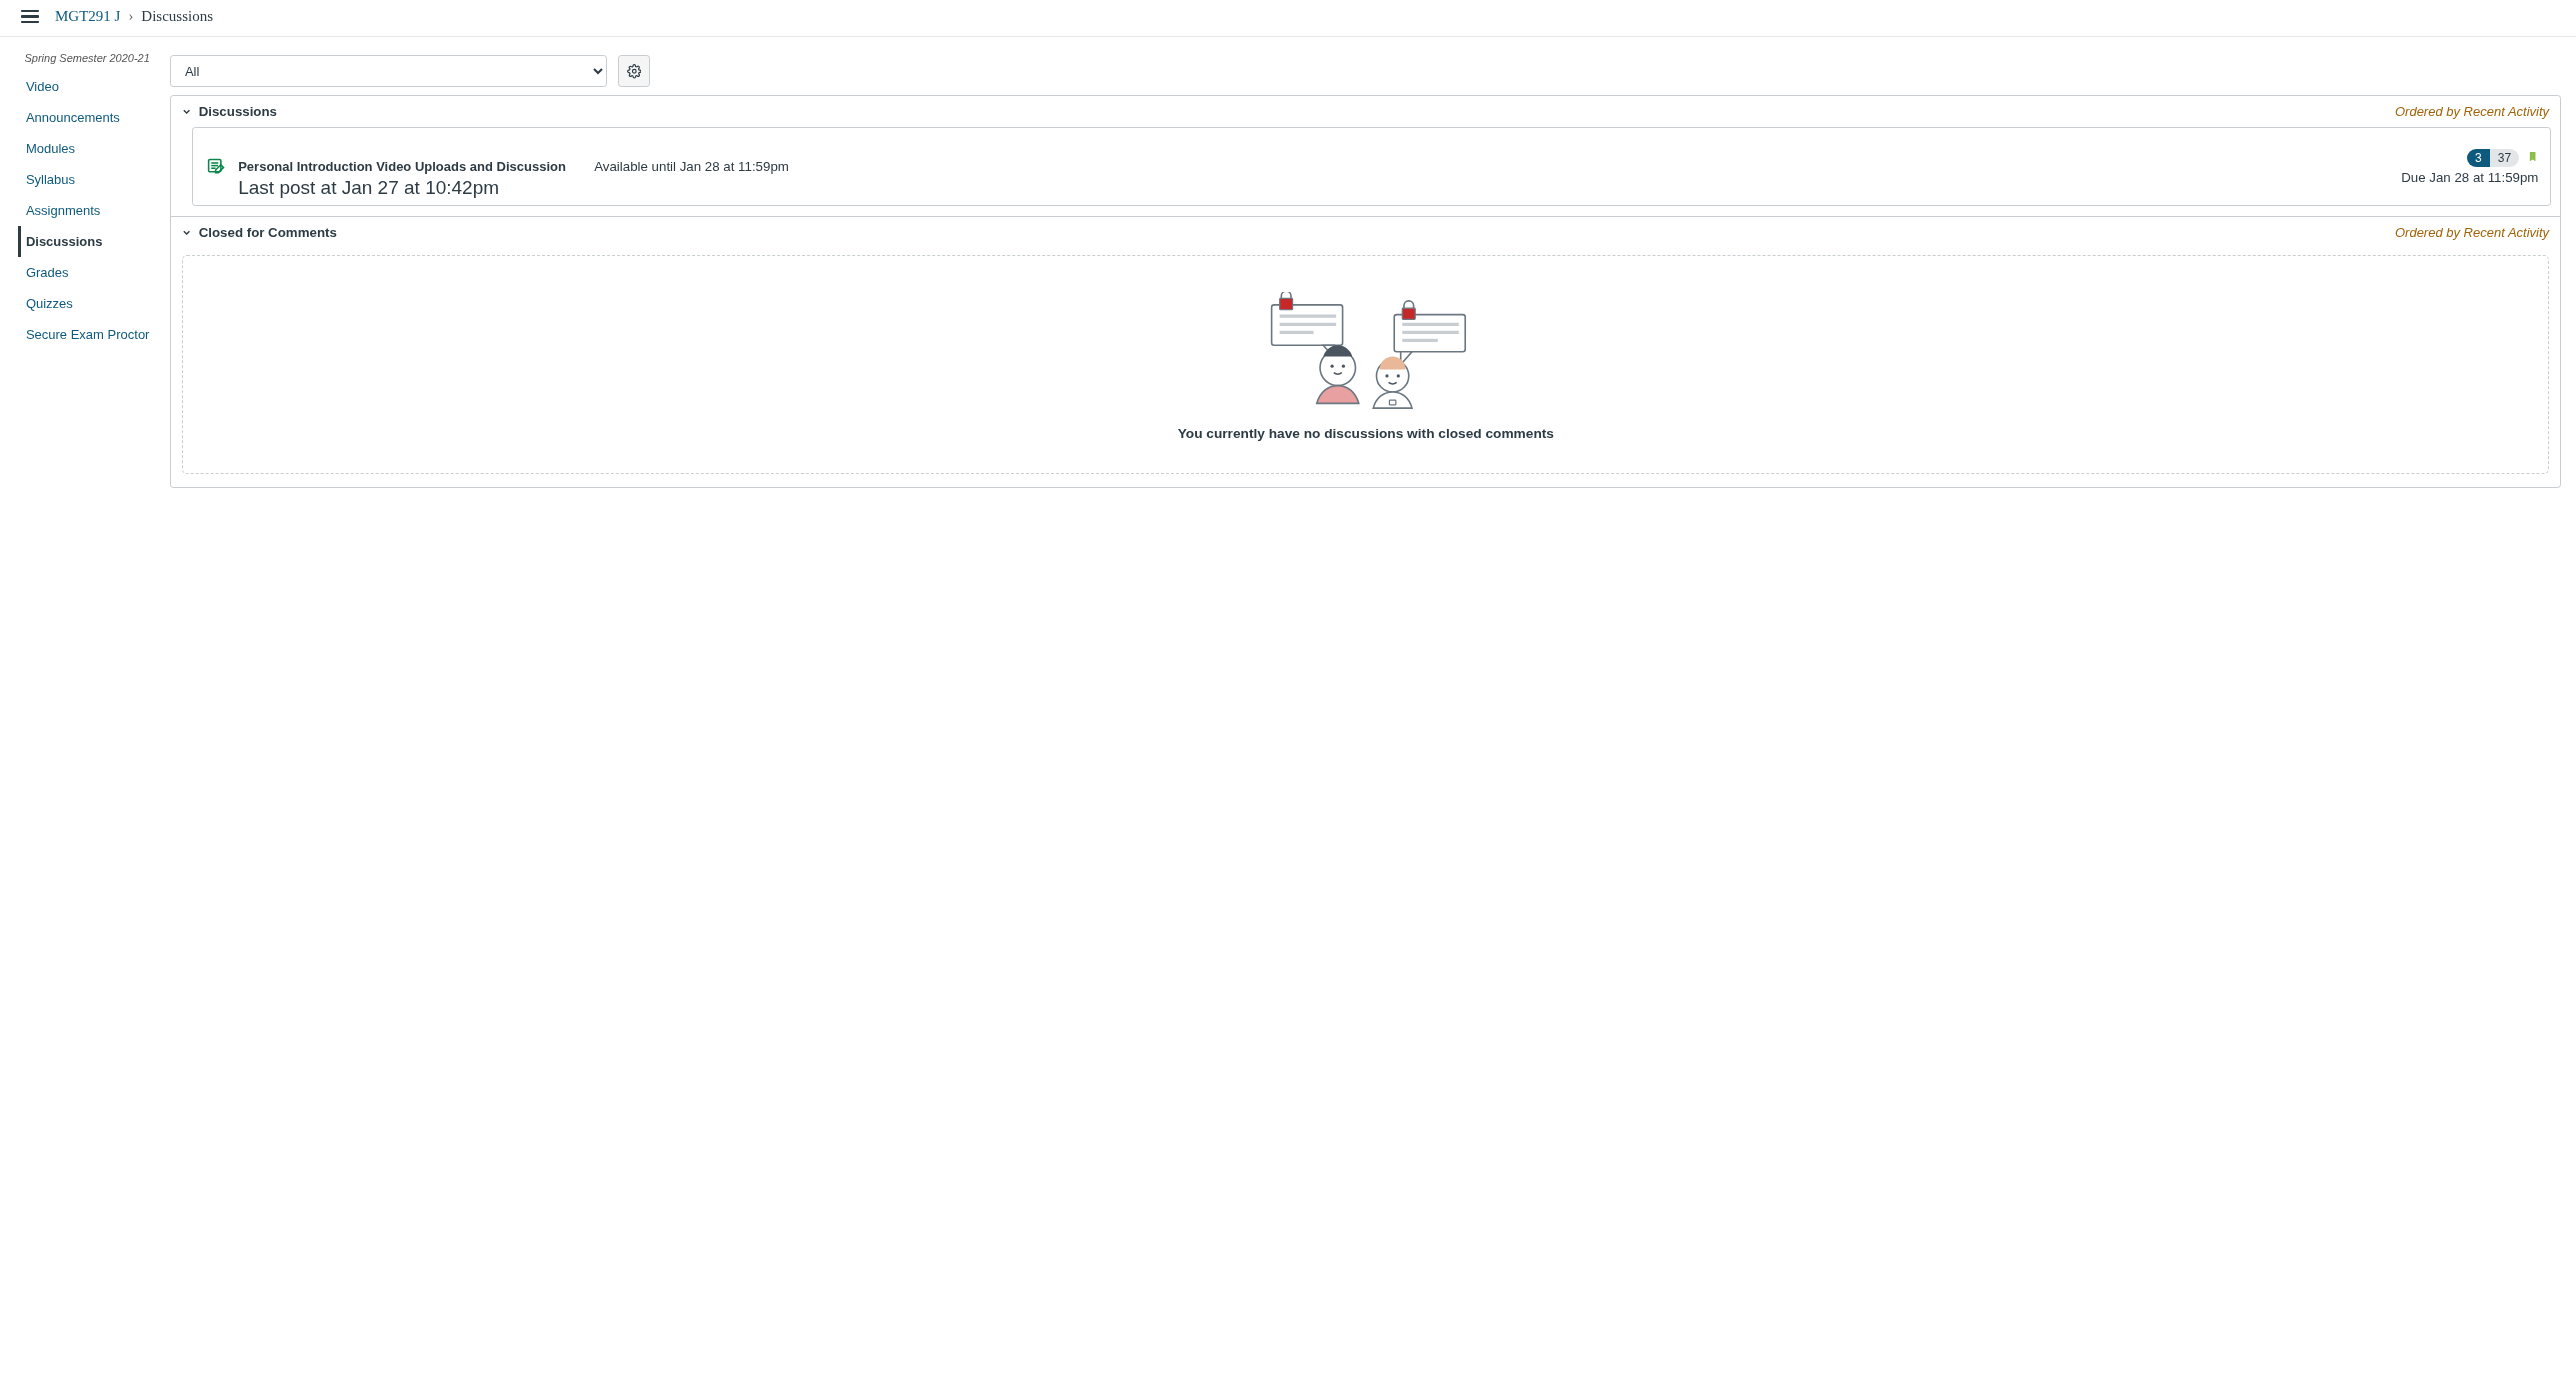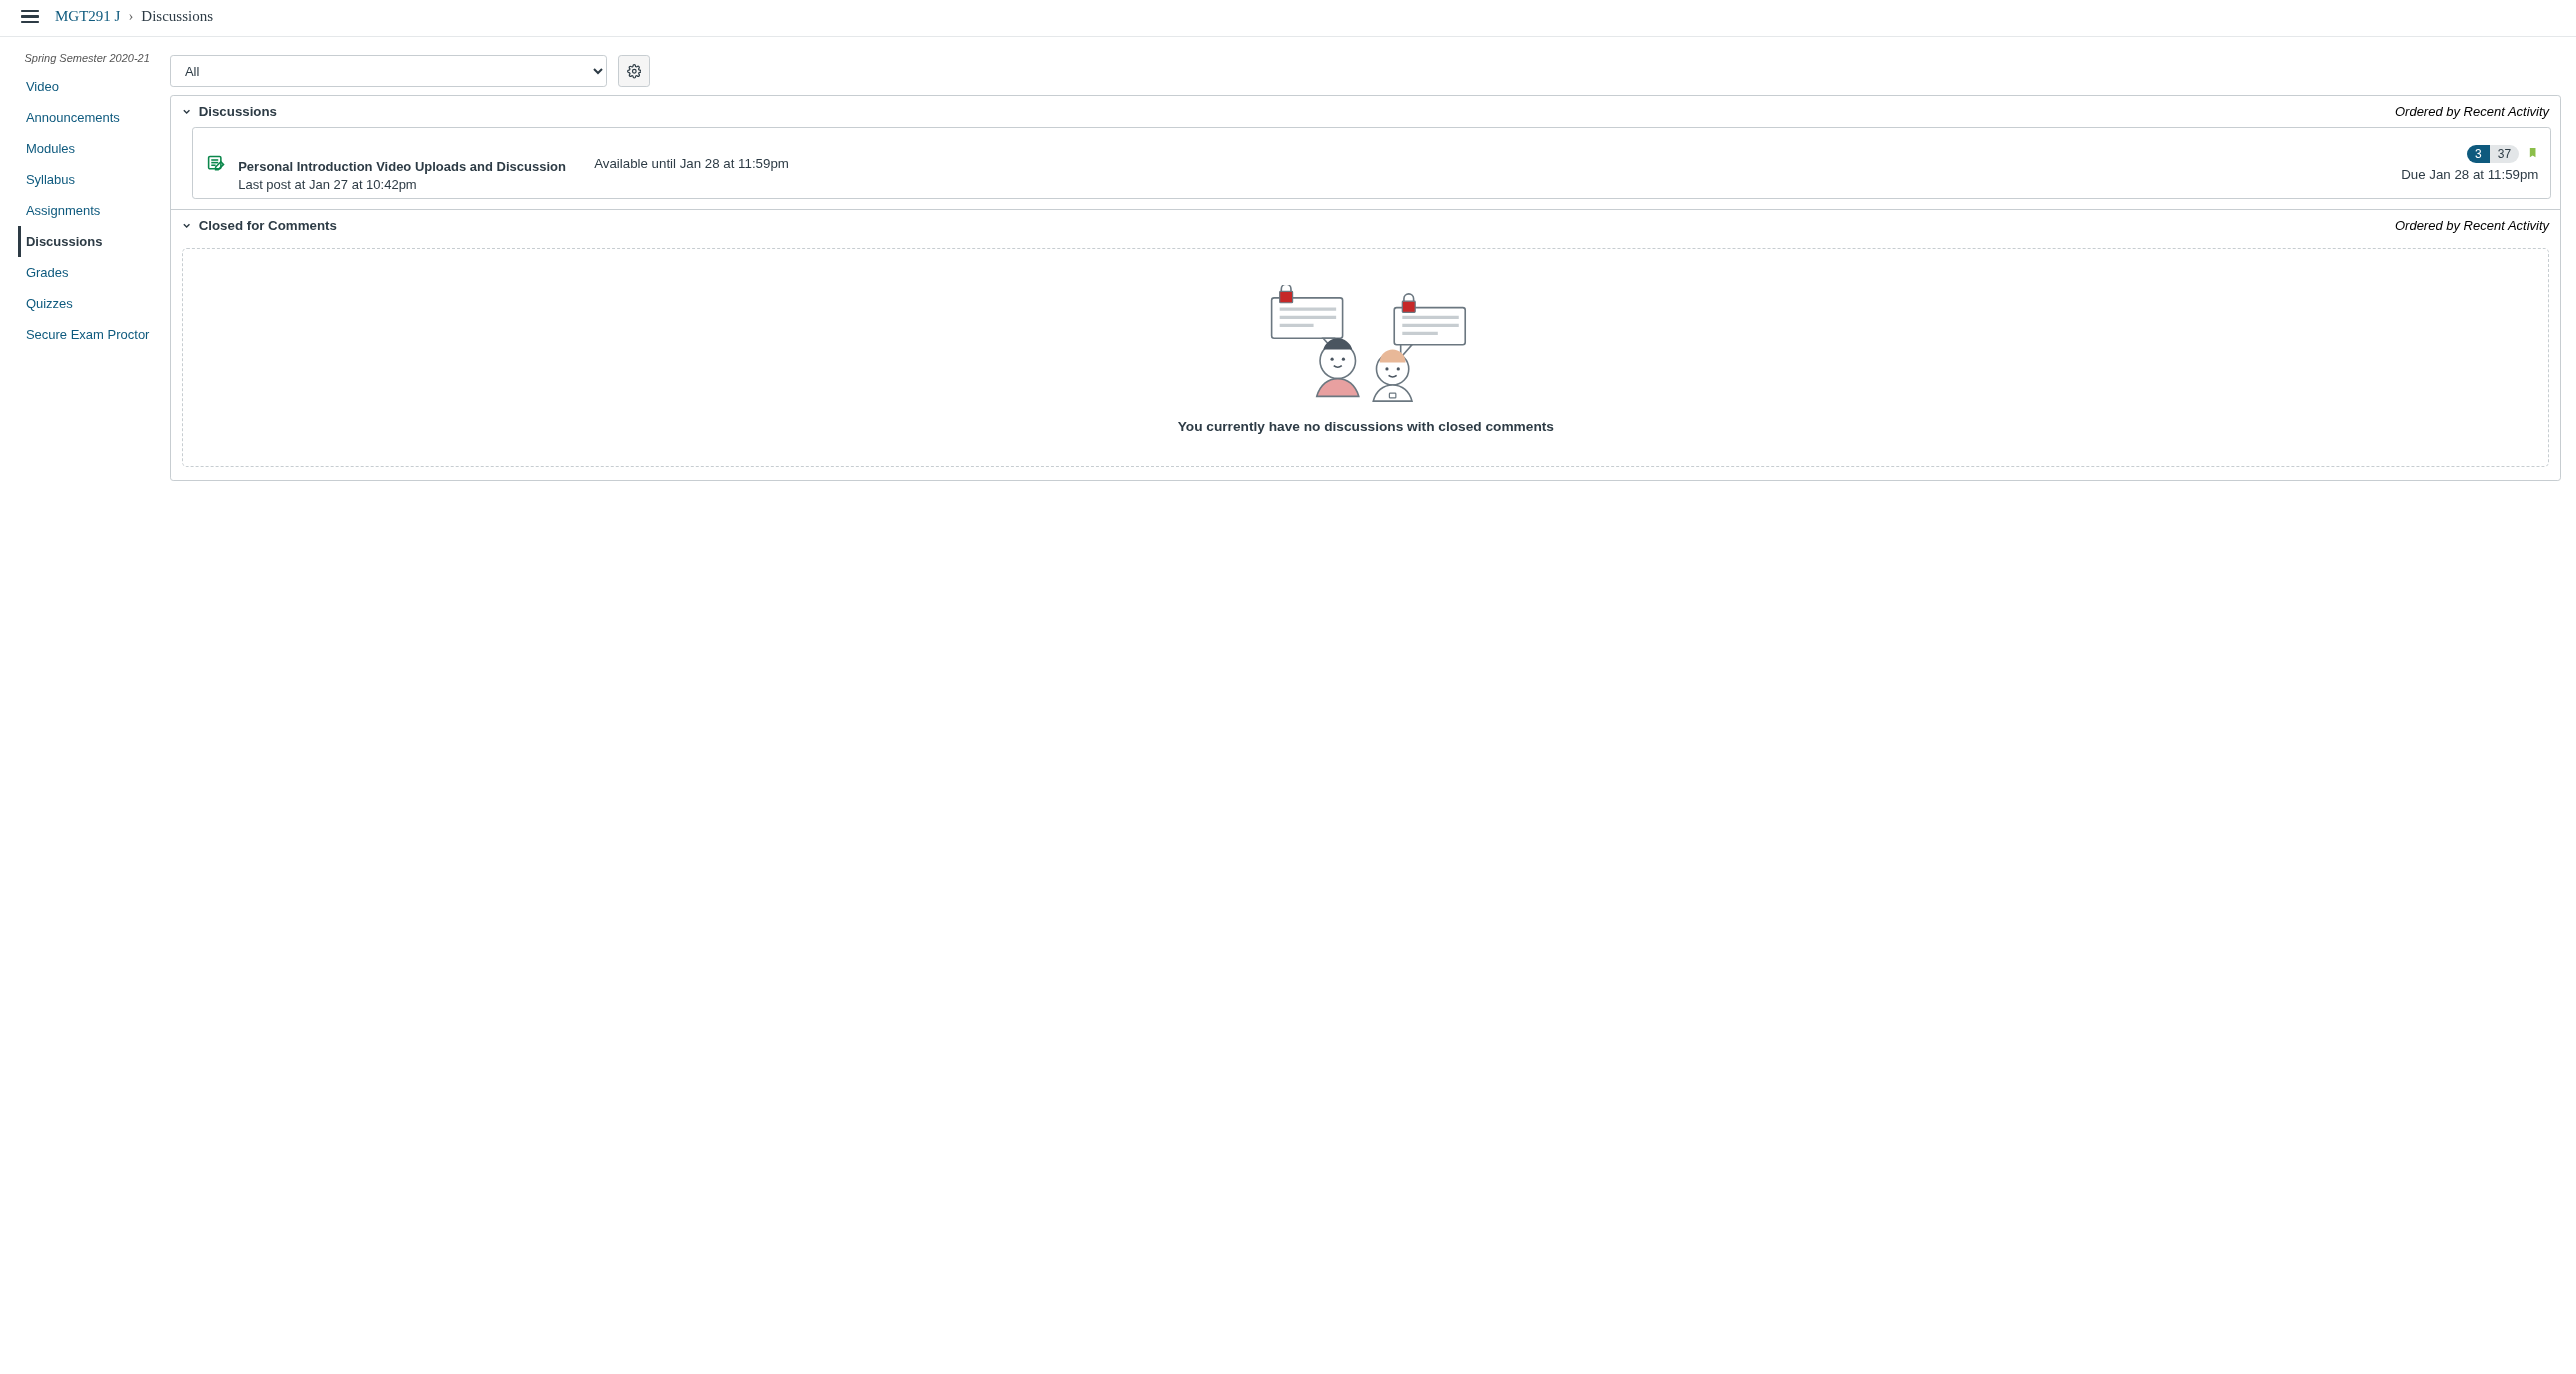--- a/index.html
+++ b/index.html
@@ -114,34 +114,34 @@
 }
 .section-header {
   display:flex; align-items:center; justify-content:space-between;
   padding: 8px 11.3px 8px 9.7px;
 }
 .section-header .left {
   display:flex; align-items:center; gap:6.5px;
 }
 .section-header .caret { width:11.3px; height:11.3px; color:#2D3B45; display:inline-flex; }
 .section-header .title { font-weight:700; font-size:13.3px; color:#2D3B45; }
-.section-header .order { font-style: italic; color:#000000; font-size:13px; }
+.section-header .order { font-style: italic; color:#a16207; font-size:13px; }
 
 .discussion-row {
   border: 0.8px solid #C7CDD1;
   border-radius: 3.2px;
   margin: 0 9.7px 9.7px 21px;
   padding: 6.5px 11.3px 6.5px 13px;
   display:grid;
   grid-template-columns: 32px 356px 1fr auto;
   align-items:center;
 }
 .row-icon { width:21px; height:21px; color:#0B874B; }
 .row-main .d-title { font-weight:700; font-size:13px; color:#2D3B45; margin-bottom:3.2px;margin-top:24px; }
-.row-main .d-sub { font-size:13px; color:#2D3B45; }
+.row-main .d-sub { font-size:19px; color:#2D3B45; }
 .row-center { font-size:13.3px; color:#2D3B45; }
 .row-right { text-align:right; }
 .row-right .counts { display:flex; align-items:center; justify-content:flex-end; gap:0; margin-bottom:3.2px; }
 .count-pill {
   display:inline-flex; border-radius:11.3px; overflow:hidden; font-size:12px; line-height:1; 
 }
 .count-pill .c-unread { background:#0E5A7E; color:#fff; padding:3.2px 8px; }
 .count-pill .c-total  { background:#E3E6E8; color:#2D3B45; padding:3.2px 8px; }
 .bookmark-icon { width:11.3px; height:14.6px; color:#8BBE4A; margin-left:8px; }
 .row-right .due { font-size:13.3px; color:#2D3B45; }

